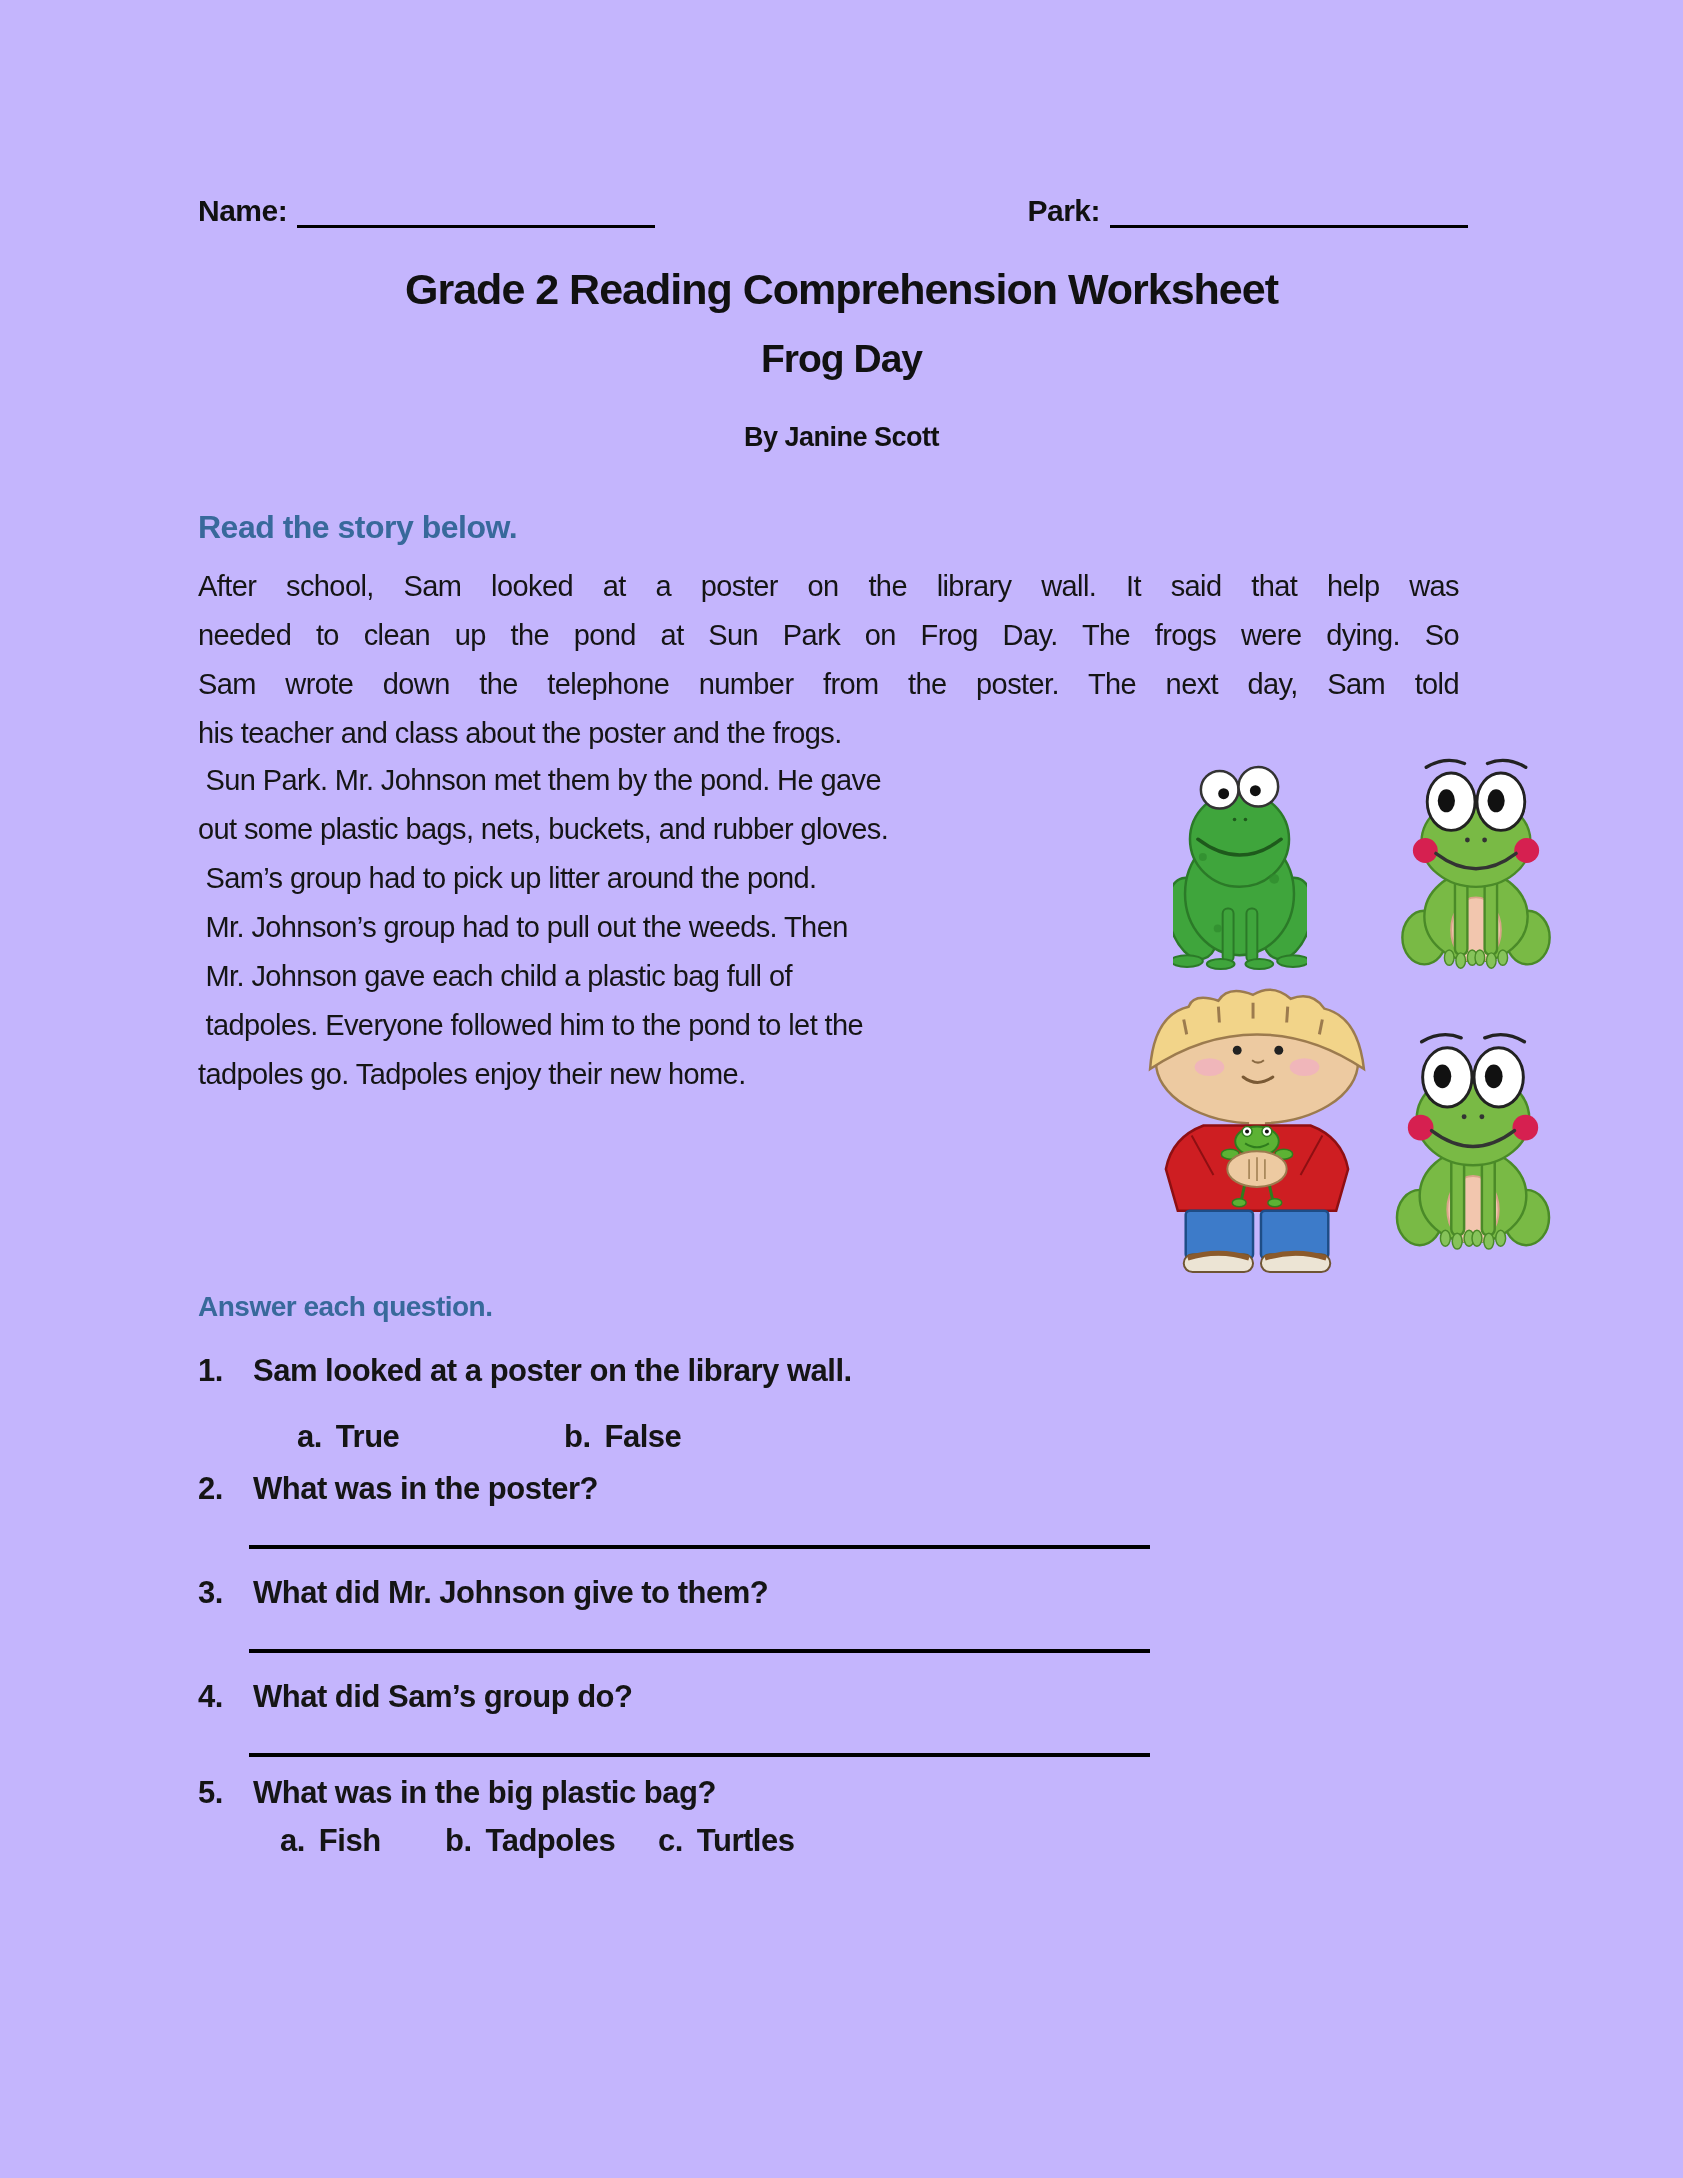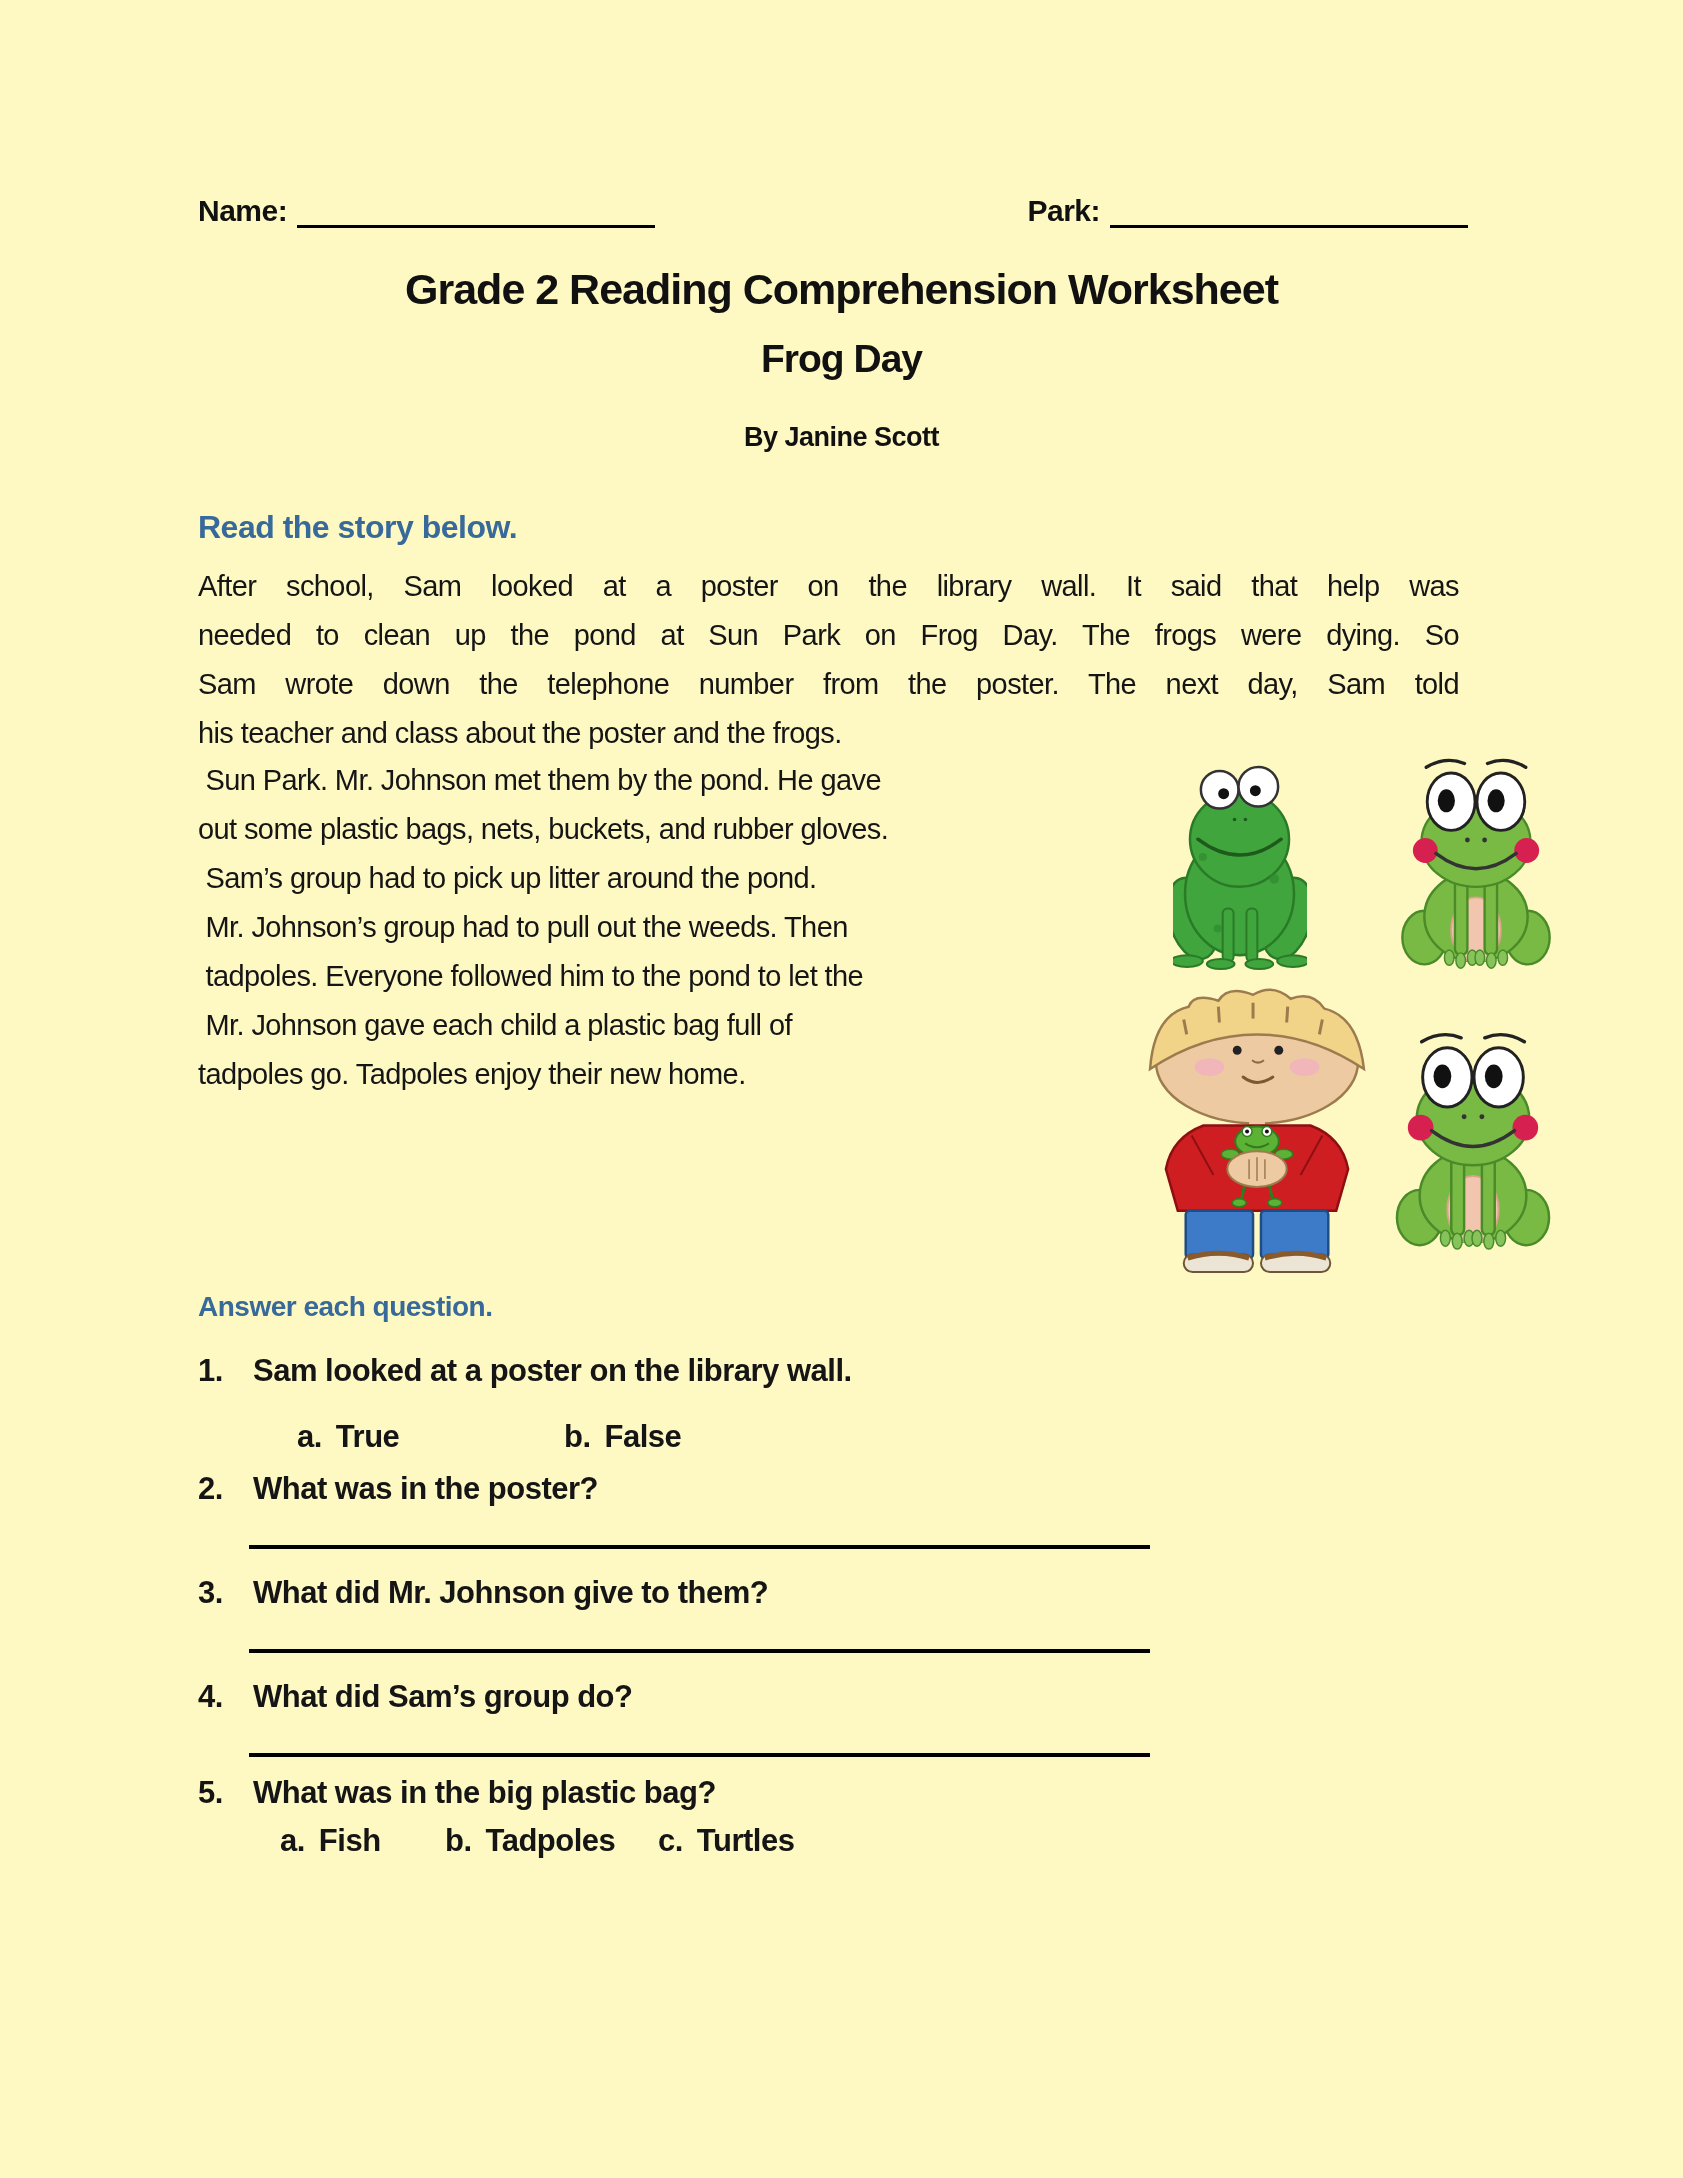--- a/index.html
+++ b/index.html
@@ -1,19 +1,19 @@
 <!DOCTYPE html>
 <html><head>
 <meta charset="utf-8">
 <style>
   html,body{margin:0;padding:0;background:#ffffff;}
   .page{
     position:relative;
     width:1683px;height:2178px;
-    background:#fef9c3;
+    background:#c4b5fd;
     font-family:"Liberation Sans", sans-serif;
     color:#111;
     overflow:hidden;
   }
   
   .header-row{
     position:absolute;top:194px;left:198px;width:1270px;
     display:flex;justify-content:space-between;
     font-size:30px;font-weight:bold;letter-spacing:-0.5px;
   }
@@ -113,22 +113,22 @@
     <div class="story-line j">needed to clean up the pond at Sun Park on Frog Day. The frogs were dying. So</div>
     <div class="story-line j">Sam wrote down the telephone number from the poster. The next day, Sam told</div>
     <div class="story-line">his teacher and class about the poster and the frogs.</div>
   </div>
 
   <div id="story-part2" class="story-block">
     <div class="story-line"> Sun Park. Mr. Johnson met them by the pond. He gave</div>
     <div class="story-line">out some plastic bags, nets, buckets, and rubber gloves.</div>
     <div class="story-line"> Sam’s group had to pick up litter around the pond.</div>
     <div class="story-line"> Mr. Johnson’s group had to pull out the weeds. Then</div>
+    <div class="story-line"> Mr. Johnson gave each child a plastic bag full of</div>
     <div class="story-line"> tadpoles. Everyone followed him to the pond to let the</div>
-    <div class="story-line"> Mr. Johnson gave each child a plastic bag full of</div>
     <div class="story-line">tadpoles go. Tadpoles enjoy their new home.</div>
   </div>
 
   <svg class="hidden-defs" aria-hidden="true">
     <defs>
       <symbol id="cheek-frog" viewBox="0 0 160 230">
         <ellipse cx="26" cy="194" rx="23" ry="28" fill="#79ba45" stroke="#4a8a28" stroke-width="2.5"></ellipse>
         <ellipse cx="134" cy="194" rx="23" ry="28" fill="#79ba45" stroke="#4a8a28" stroke-width="2.5"></ellipse>
         <ellipse cx="80" cy="172" rx="54" ry="47" fill="#79ba45" stroke="#4a8a28" stroke-width="2.5"></ellipse>
         <ellipse cx="80" cy="186" rx="26" ry="34" fill="#f2c6ae" stroke="#d9a489" stroke-width="2"></ellipse>

